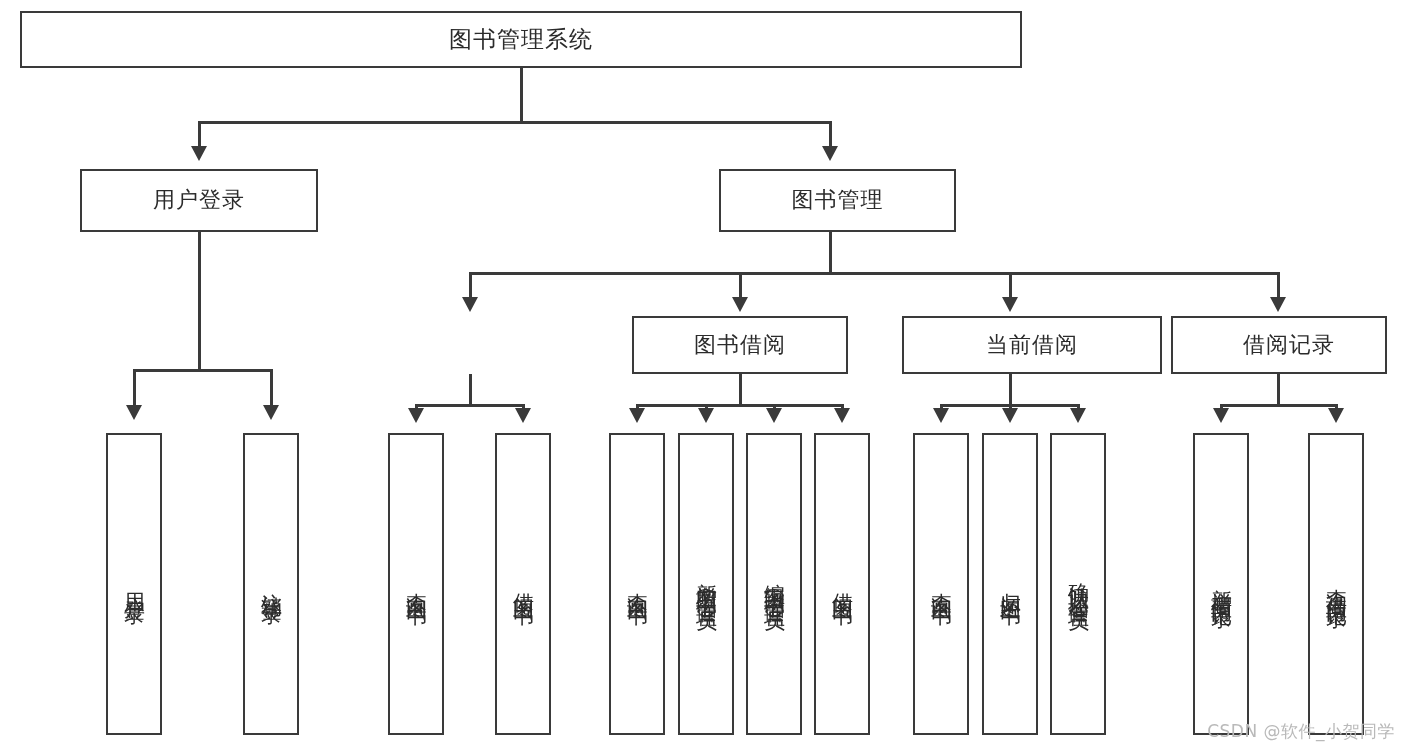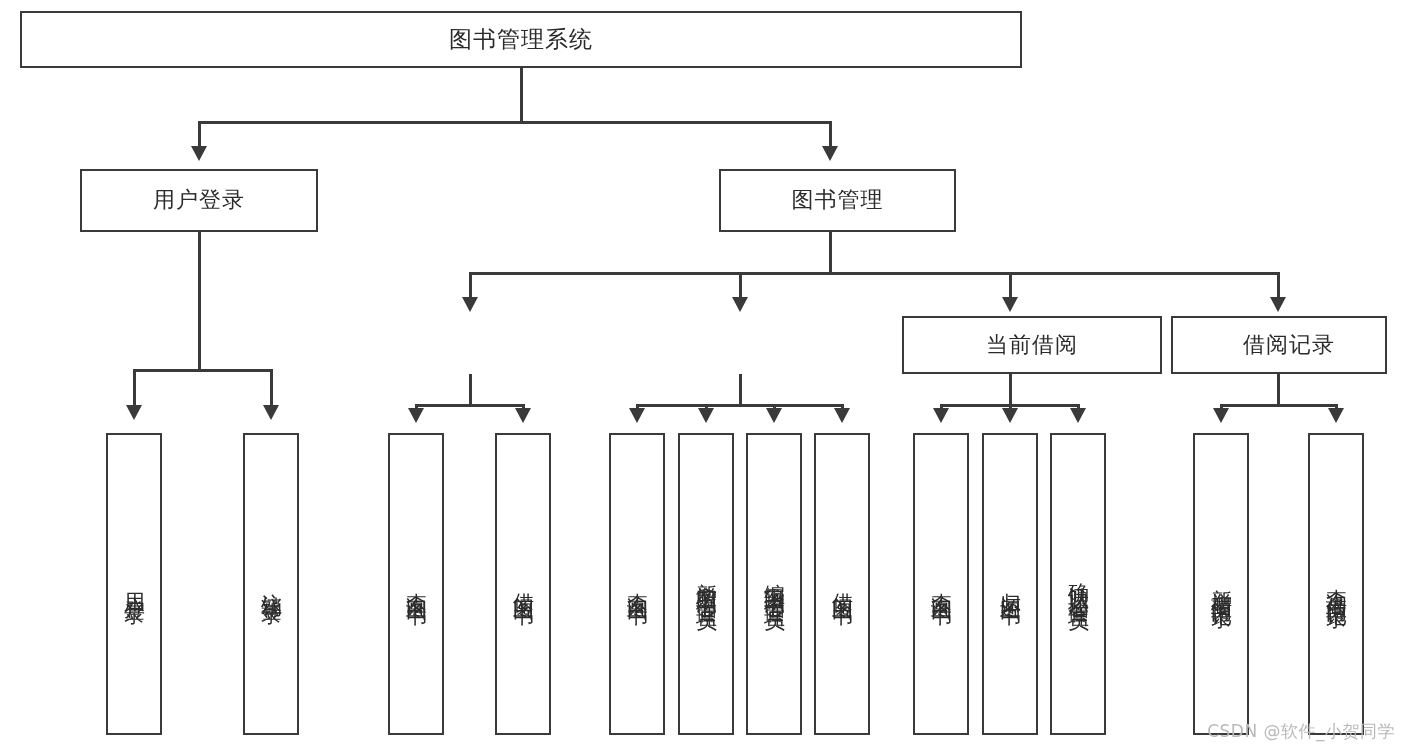--- a/index.html
+++ b/index.html
@@ -117,20 +117,23 @@
   <div class="ln hline" style="left:469px;top:272px;width:810px;"></div>
   <div class="ln vline" style="left:469px;top:272px;height:27px;"></div>
   <div class="arrow" style="left:462px;top:297px;"></div>
   <div class="ln vline" style="left:739px;top:272px;height:27px;"></div>
   <div class="arrow" style="left:732px;top:297px;"></div>
   <div class="ln vline" style="left:1009px;top:272px;height:27px;"></div>
   <div class="arrow" style="left:1002px;top:297px;"></div>
   <div class="ln vline" style="left:1277px;top:272px;height:27px;"></div>
   <div class="arrow" style="left:1270px;top:297px;"></div>
 
+  <div class="node h" style="left:632px;top:316px;width:216px;height:58px;">
+    <span>图书借阅</span>
+  </div>
   <div class="node h" style="left:902px;top:316px;width:260px;height:58px;">
     <span>当前借阅</span>
   </div>
   <div class="node h" style="left:1171px;top:316px;width:216px;height:58px;padding-left:20px;">
     <span>借阅记录</span>
   </div>
 
   <div class="ln vline" style="left:469px;top:374px;height:32px;"></div>
   <div class="ln hline" style="left:415px;top:404px;width:109px;"></div>
   <div class="ln vline" style="left:415px;top:404px;height:7px;"></div>

